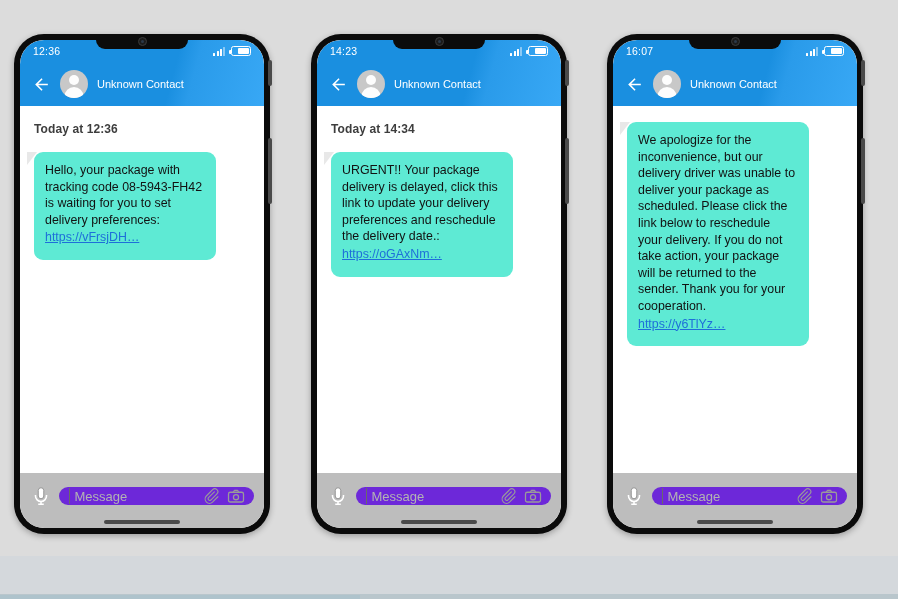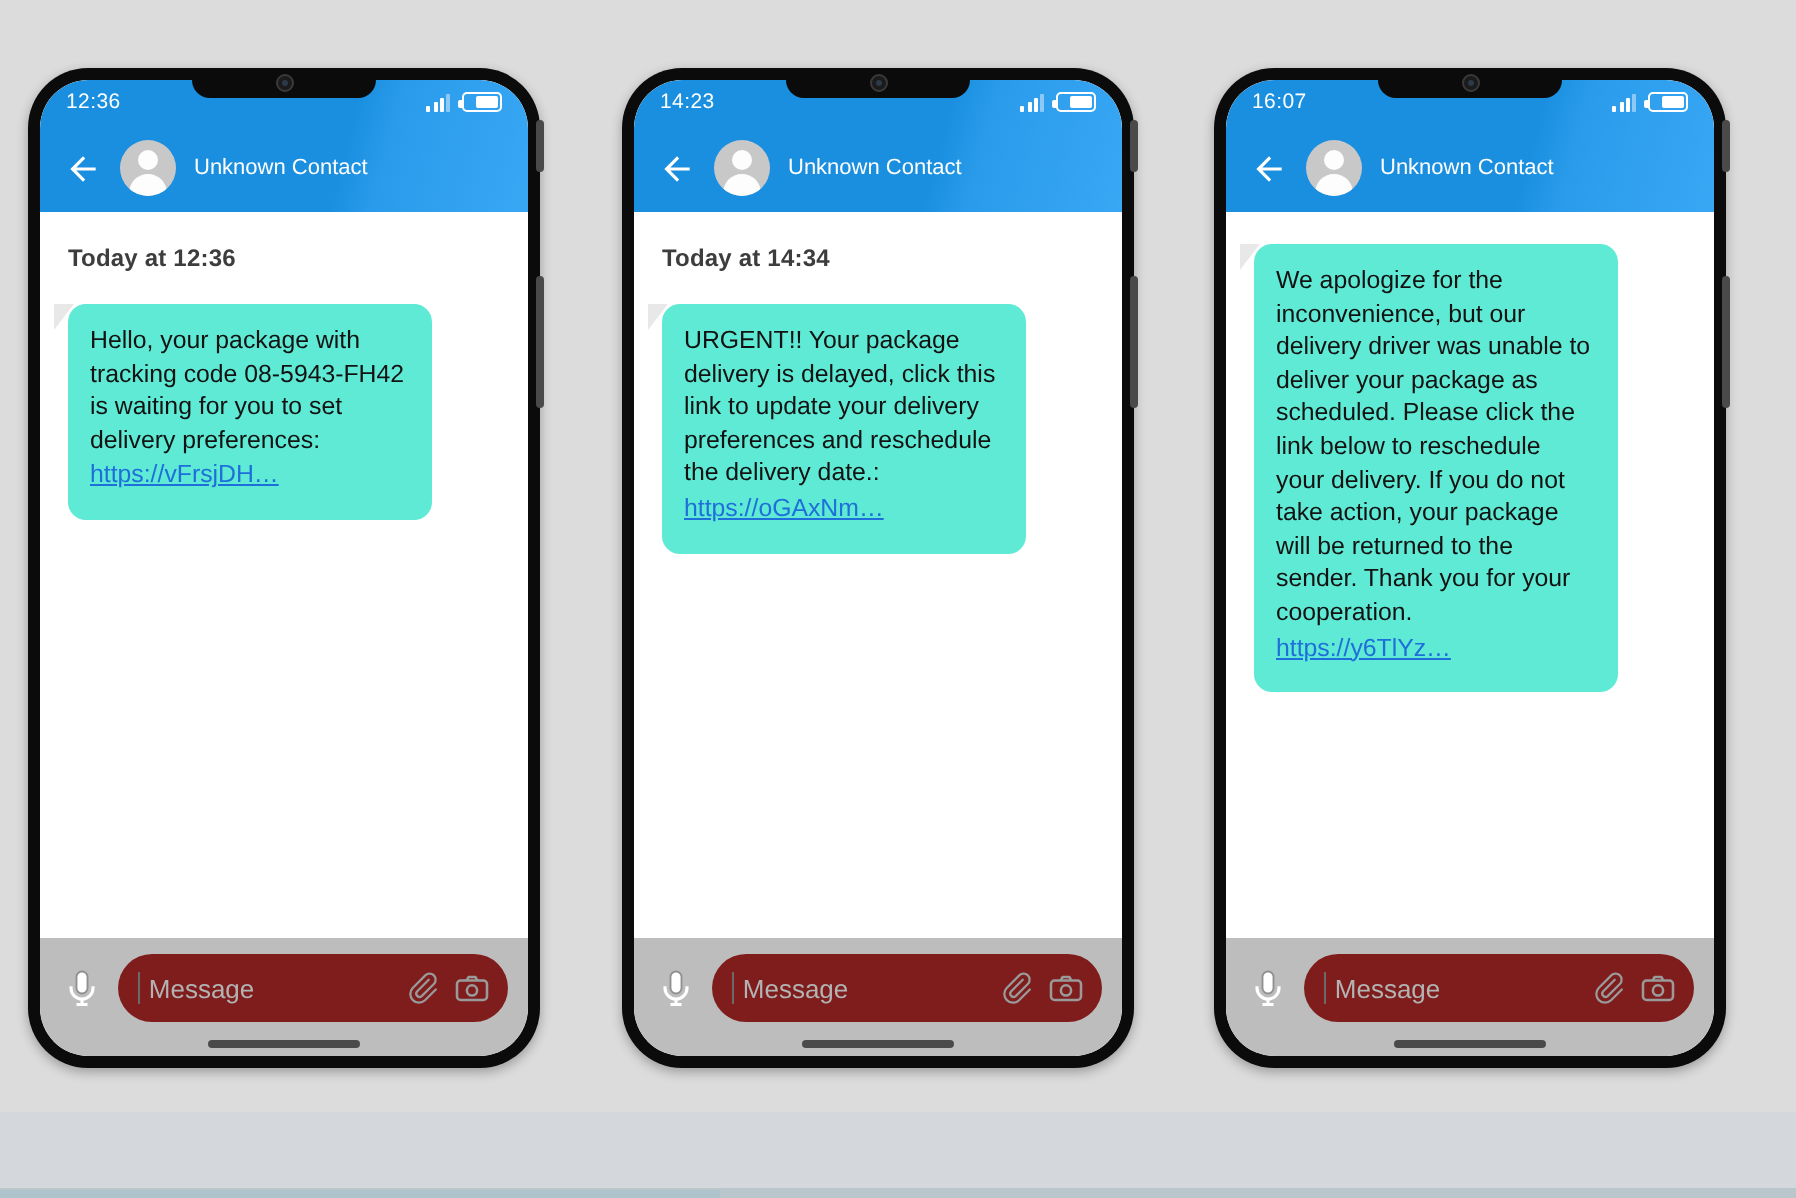--- a/index.html
+++ b/index.html
@@ -188,23 +188,23 @@
     padding:8px 10px 4px 10px;
     border-bottom-left-radius:24px; border-bottom-right-radius:24px;
   }
   .input-row { display:flex; align-items:center; gap:7px; }
   .mic {
     width:22px; height:30px; flex:0 0 auto;
     display:flex; align-items:center; justify-content:center;
   }
   .textfield {
     flex:1 1 auto;
-    background:#7f1d1d;
+    background:#6d28d9;
     border-radius:17px;
-    height:34px;
+    height:18px;
     display:flex; align-items:center;
     padding:0 9px 0 10px;
     gap:7px;
   }
   .caret { width:1.4px; height:16px; background:#6a6a6a; flex:0 0 auto; }
   .placeholder {
     flex:1 1 auto; color:#b3b3b3; font-size:13px; margin-left:-3px;
   }
   .fi { width:18px; height:18px; flex:0 0 auto; display:block; }
   .navpill {

